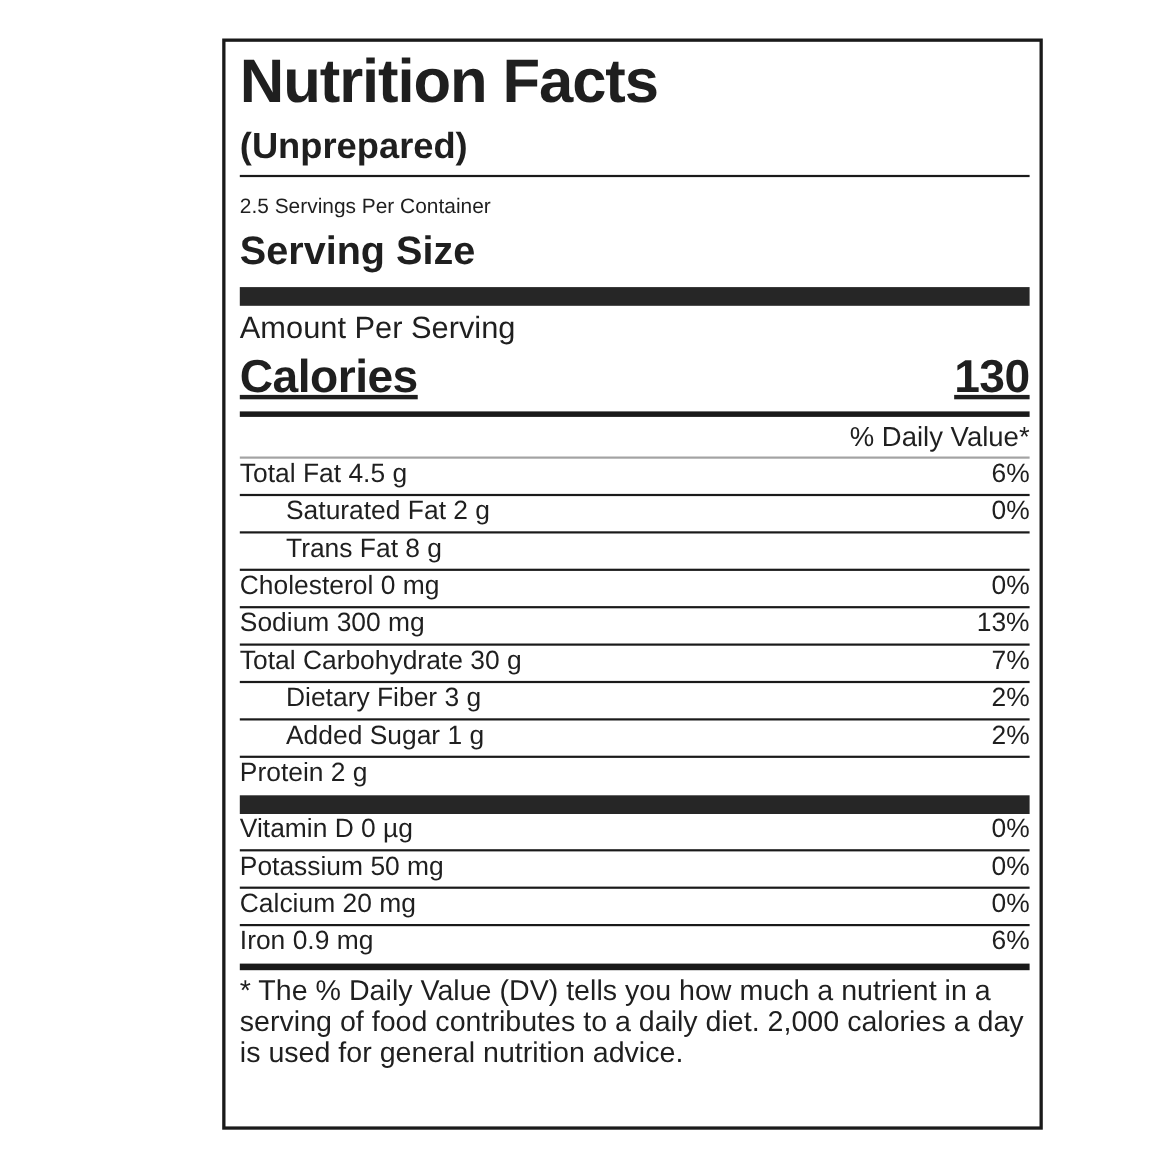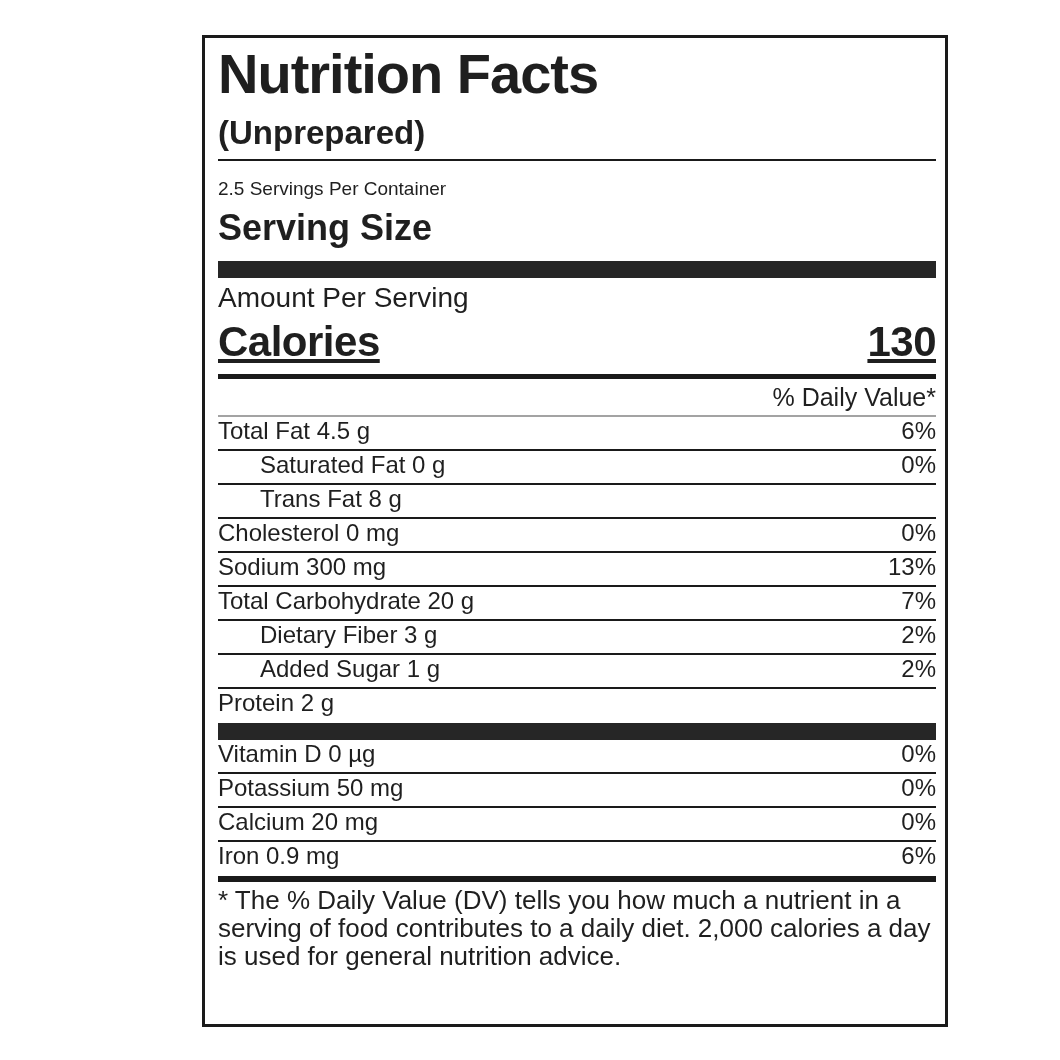--- a/index.html
+++ b/index.html
@@ -146,37 +146,37 @@
 
   <div class="rule-med"></div>
 
   <div class="dv-header">% Daily Value*</div>
 
   <div class="row">
     <span class="nname">Total Fat 4.5 g</span>
     <span class="npct">6%</span>
   </div>
   <div class="row">
-    <span class="nname ind">Saturated Fat 0 g</span>
+    <span class="nname ind">Saturated Fat 2 g</span>
     <span class="npct">0%</span>
   </div>
   <div class="row">
     <span class="nname ind">Trans Fat 8 g</span>
     <span class="npct"></span>
   </div>
   <div class="row">
     <span class="nname">Cholesterol 0 mg</span>
     <span class="npct">0%</span>
   </div>
   <div class="row">
     <span class="nname">Sodium 300 mg</span>
     <span class="npct">13%</span>
   </div>
   <div class="row">
-    <span class="nname">Total Carbohydrate 20 g</span>
+    <span class="nname">Total Carbohydrate 30 g</span>
     <span class="npct">7%</span>
   </div>
   <div class="row">
     <span class="nname ind">Dietary Fiber 3 g</span>
     <span class="npct">2%</span>
   </div>
   <div class="row">
     <span class="nname ind">Added Sugar 1 g</span>
     <span class="npct">2%</span>
   </div>

